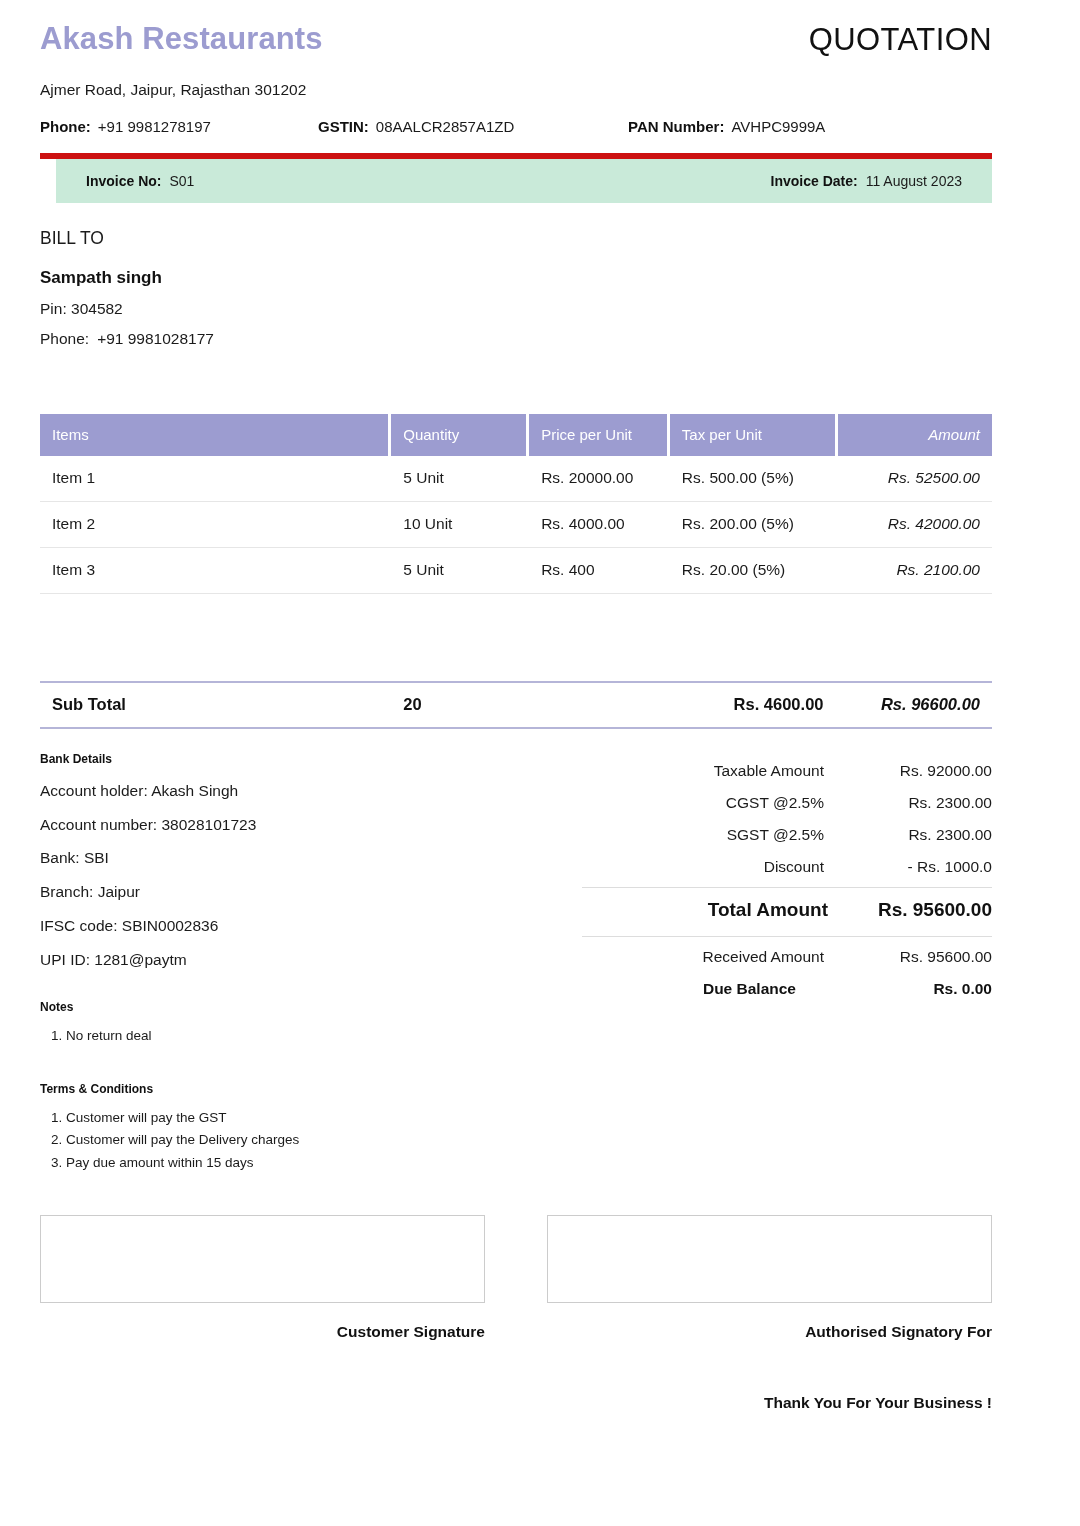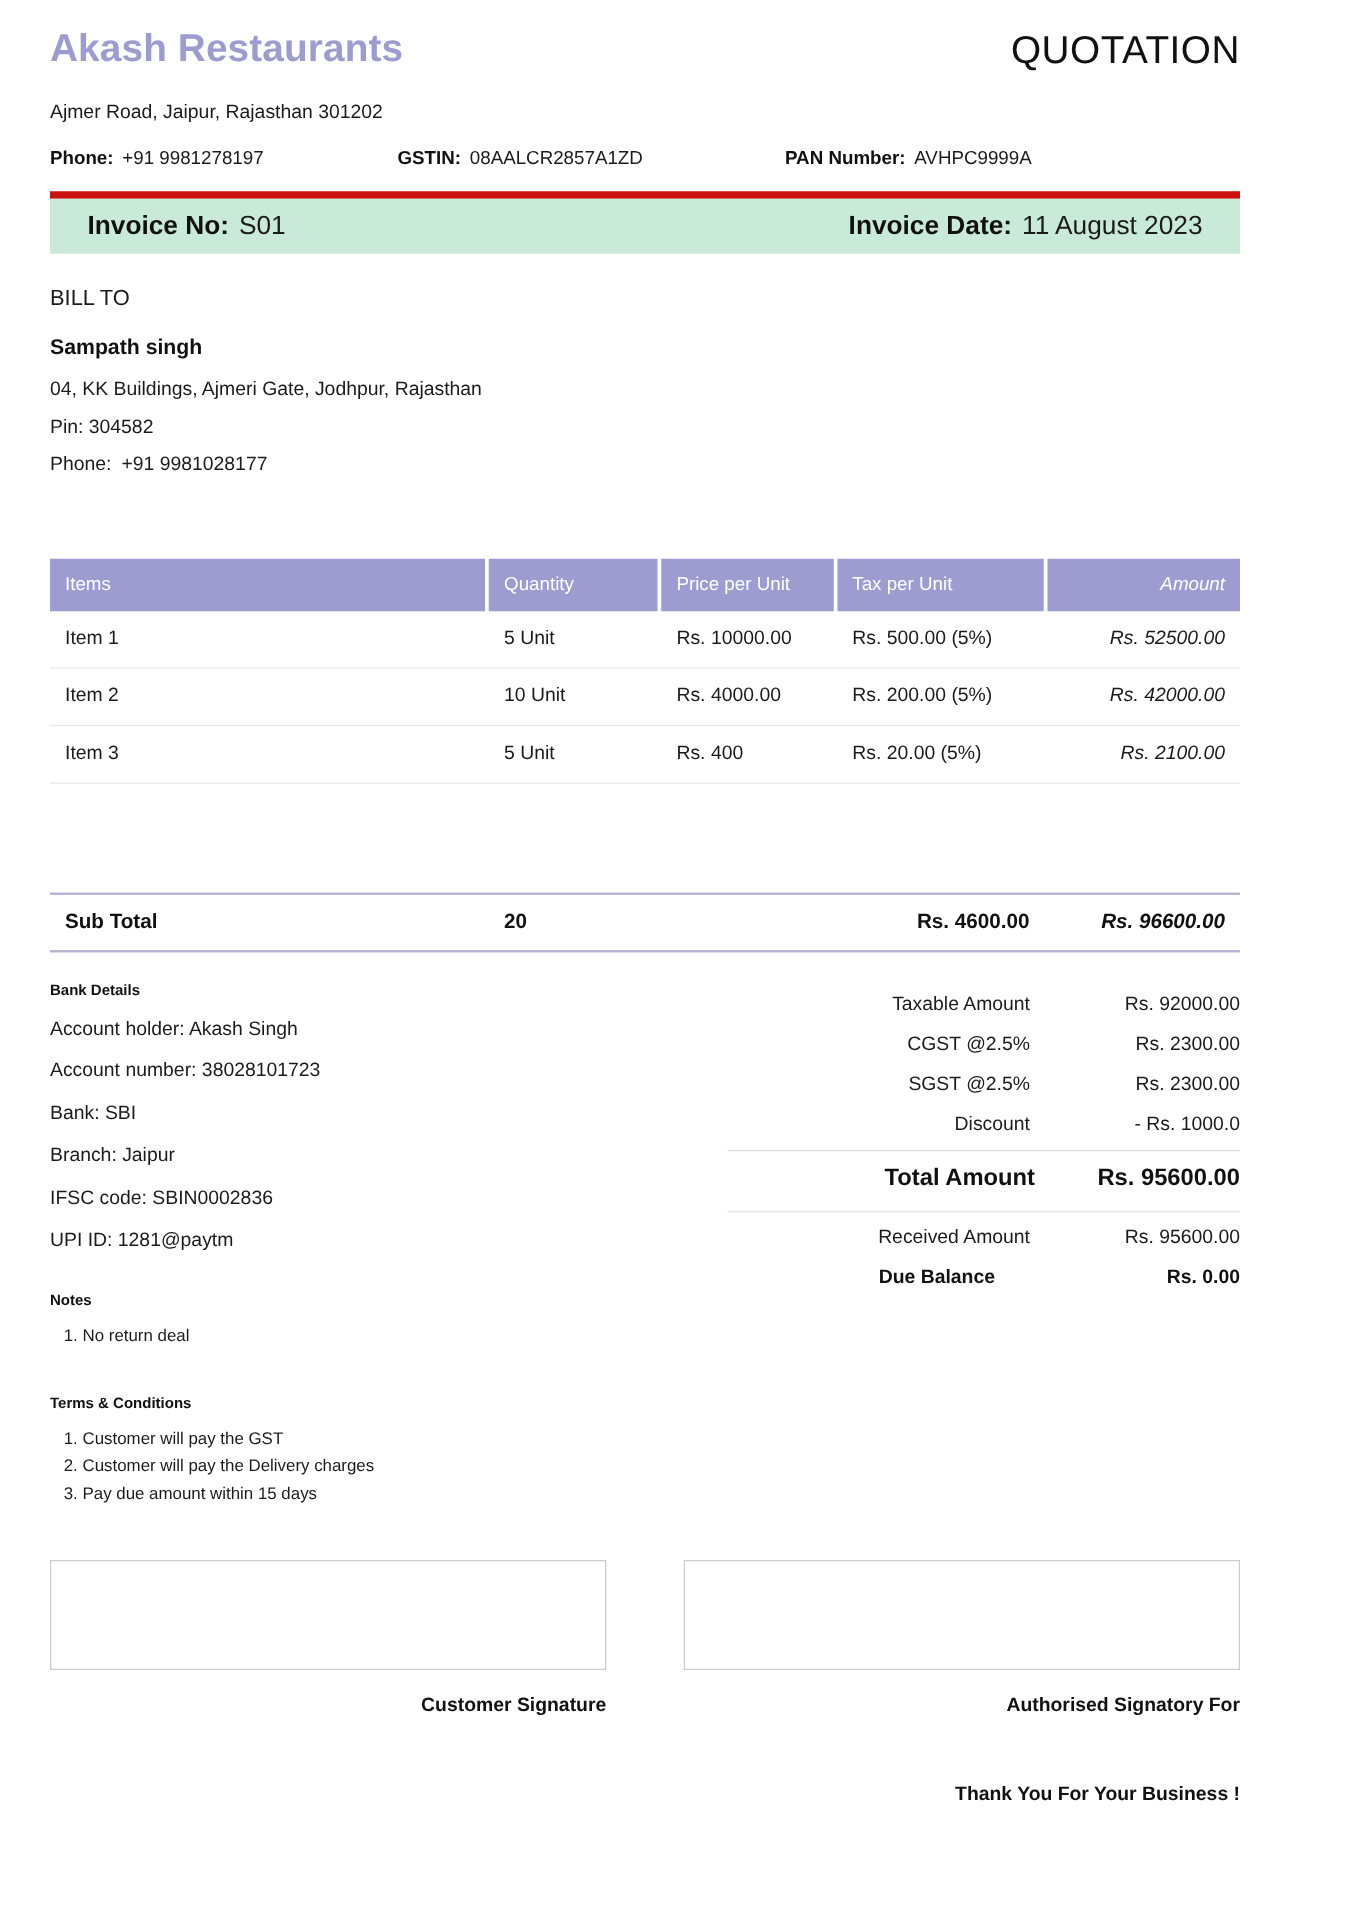--- a/index.html
+++ b/index.html
@@ -67,21 +67,22 @@
     background: #cc1111;
     width: 100%;
   }
   .band {
     background: #c9ead9;
     height: 44px;
     display: flex;
     align-items: center;
     justify-content: space-between;
     padding: 0 30px;
-    font-size: 21px;
+    font-size: 14px;
+    margin-left: 16px;
   }
   .band-group { display: flex; gap: 8px; }
   .band-label { font-weight: bold; color: #111; }
   .band-value { color: #1b1b1b; }
 
   
   .bill-to { margin-top: 24px; }
   .bill-to-title {
     font-size: 17.5px;
     color: #1b1b1b;
@@ -280,42 +281,41 @@
       <div class="band-group">
         <span class="band-label">Invoice Date:</span>
         <span class="band-value">11 August 2023</span>
       </div>
     </div>
   </div>
 
   <div class="bill-to">
     <div class="bill-to-title">BILL TO</div>
     <div class="bill-name">Sampath singh</div>
-    <div class="bill-line">04, KK Buildings, Ajmeri Gate, Jodhpur, Rajasthan</div>
     <div class="bill-line tight">Pin: 304582</div>
     <div class="bill-line tight bill-phone">
       <span>Phone:</span>
       <span>+91 9981028177</span>
     </div>
   </div>
 
   <div class="items">
     <div class="thead">
       <div class="th col-item">Items</div>
       <div class="th col-qty">Quantity</div>
       <div class="th col-price">Price per Unit</div>
       <div class="th col-tax">Tax per Unit</div>
       <div class="th col-amt">Amount</div>
     </div>
 
     <div class="tbody">
       <div class="tr">
         <div class="td col-item">Item 1</div>
         <div class="td col-qty">5 Unit</div>
-        <div class="td col-price">Rs. 10000.00</div>
+        <div class="td col-price">Rs. 20000.00</div>
         <div class="td col-tax">Rs. 500.00 (5%)</div>
         <div class="td col-amt">Rs. 52500.00</div>
       </div>
       <div class="tr">
         <div class="td col-item">Item 2</div>
         <div class="td col-qty">10 Unit</div>
         <div class="td col-price">Rs. 4000.00</div>
         <div class="td col-tax">Rs. 200.00 (5%)</div>
         <div class="td col-amt">Rs. 42000.00</div>
       </div>

